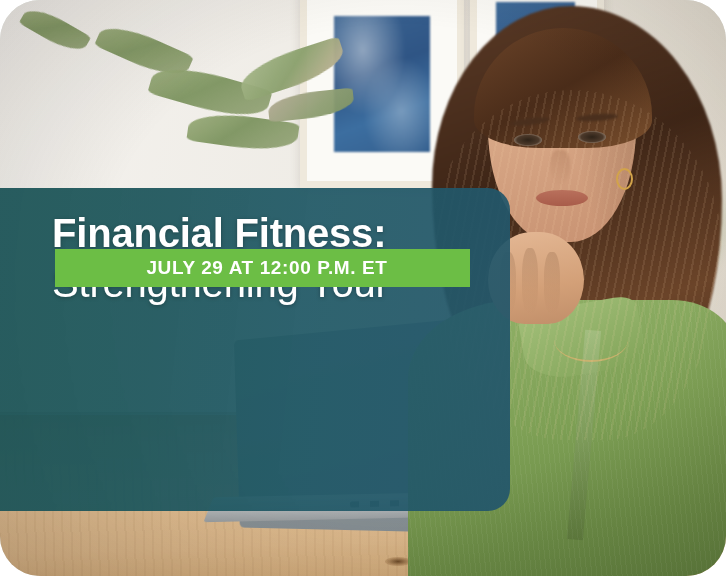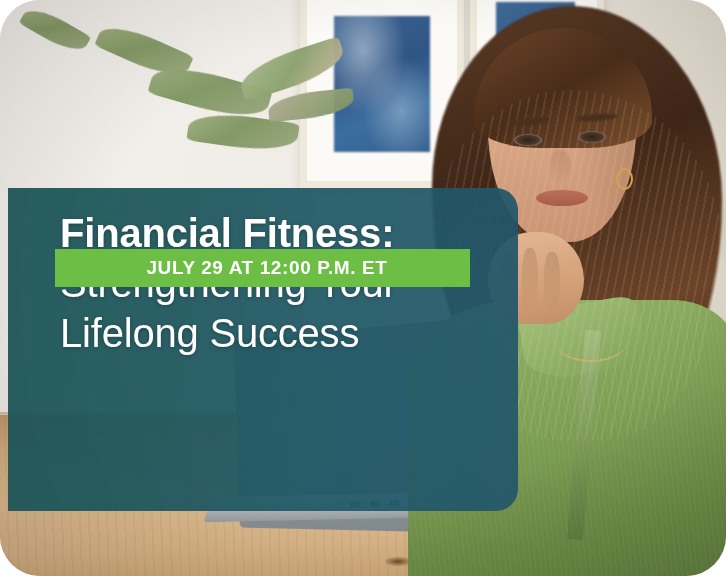--- a/index.html
+++ b/index.html
@@ -347,21 +347,21 @@
       #169bb4 0%,
       #12a0ae 26%,
       #18a89a 55%,
       #35ac73 78%,
       #5bb85a 100%);
   }
 
   
   .card {
     position: absolute;
-    left: 8px;
+    left: 0;
     top: 188px;
     width: 510px;
     height: 323px;
     background: linear-gradient(96deg,
       rgba(29,84,87,0.95) 0%,
       rgba(29,86,92,0.94) 30%,
       rgba(32,88,102,0.93) 62%,
       rgba(35,86,107,0.93) 100%);
     border-radius: 0 22px 22px 0;
     box-sizing: border-box;
@@ -470,21 +470,20 @@
 
   <div class="stripes">
 
     <div class="stripe solid"></div>
   </div>
 
   <div class="card">
     <h1 class="headline">
       <span class="lead">Financial Fitness:</span>
       <span class="rest">Strengthening Your</span>
-      <span class="rest">Lifelong Success</span>
     </h1>
   </div>
 
   <div class="date-bar">
     <span class="date-bar-text">JULY 29 AT 12:00 P.M. ET</span>
   </div>
 
 </div>
 
 </body></html>

